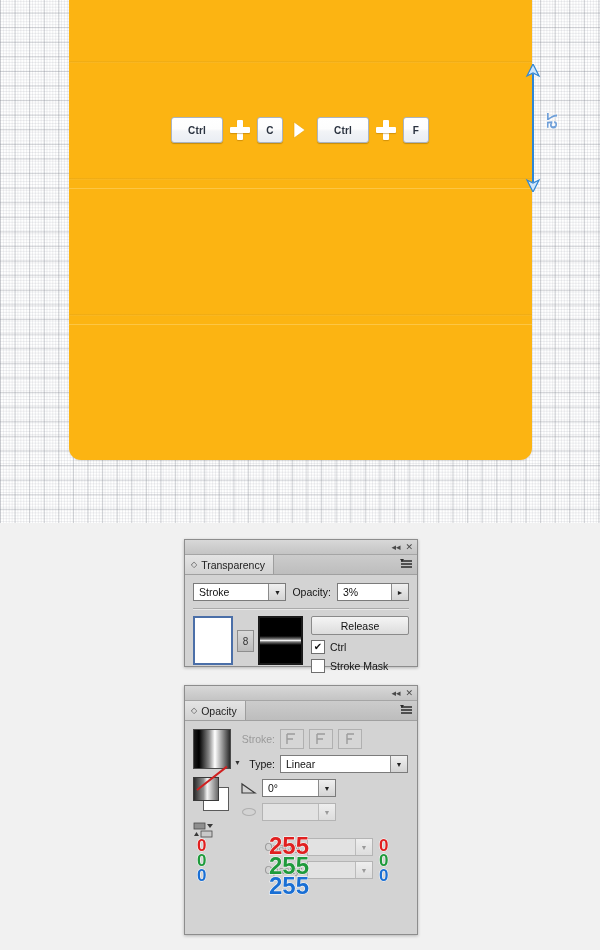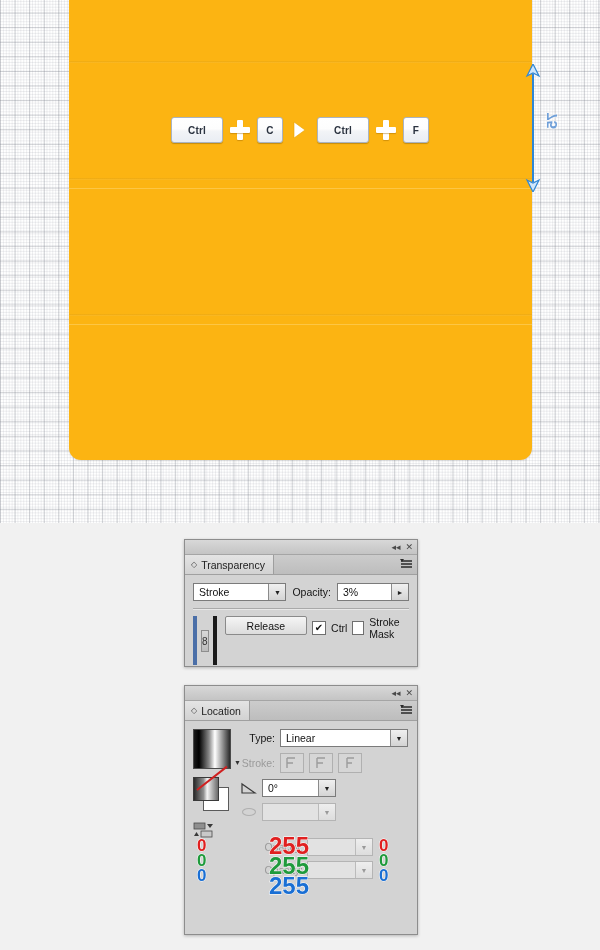--- a/index.html
+++ b/index.html
@@ -158,21 +158,21 @@
       linear-gradient(to bottom,
         #000 0%, #000 40%, #7b7b7b 47%, #efefef 50%, #7b7b7b 53%, #000 60%, #000 100%);
   }
   .link-btn{
     width:18px;height:20px;margin:14px 4px 0 4px;
     background:linear-gradient(to bottom,#d9d9d9,#bcbcbc);
     border:1px solid #8e8e8e;
     display:flex;align-items:center;justify-content:center;
     font-size:10px;color:#333;
   }
-  .tp-right{margin-left:8px;display:flex;flex-direction:row;gap:5px;}
+  .tp-right{margin-left:8px;display:flex;flex-direction:column;gap:5px;}
   .btn{
     height:17px;width:96px;
     background:linear-gradient(to bottom,#f5f5f5,#dcdcdc);
     border:1px solid #8a8a8a;border-radius:2px;
     display:flex;align-items:center;justify-content:center;
     font-size:10.5px;color:#111;
   }
   .chk-row{display:flex;align-items:center;gap:5px;}
   .chk{
     width:12px;height:12px;background:#fff;border:1px solid #6f6f6f;
@@ -338,21 +338,21 @@
   </div>
 
   <div class="panel" id="gr-panel">
     <div class="panel-chrome">
       <span class="chrome-btn">◂◂</span>
       <span class="chrome-btn">✕</span>
     </div>
     <div class="panel-tabbar">
       <div class="panel-tab">
         <span class="tab-diamond">◇</span>
-        <span>Location</span>
+        <span>Opacity</span>
       </div>
       <svg class="panel-menu" viewBox="0 0 13 12">
         <path d="M1 3h11M1 6h11M1 9h11" stroke="#2b2b2b" stroke-width="1.3"></path>
         <path d="M0 1 L4 1 L2 4 Z" fill="#2b2b2b"></path>
       </svg>
     </div>
 
     <div class="panel-body">
       <div class="gr-top">
         <div class="gr-left">
@@ -368,43 +368,43 @@
           <svg class="swapicon" viewBox="0 0 22 16">
             <rect x="1" y="1" width="11" height="6" fill="#8f8f8f" stroke="#4a4a4a" stroke-width="0.8"></rect>
             <path d="M14 2 L20 2 L17 6 Z" fill="#3a3a3a"></path>
             <rect x="8" y="9" width="11" height="6" fill="#c9c9c9" stroke="#4a4a4a" stroke-width="0.8"></rect>
             <path d="M1 14 L6 14 L3.5 10 Z" fill="#3a3a3a"></path>
           </svg>
         </div>
 
         <div class="gr-right">
           <div class="grow">
-            <span class="lbl">Type:</span>
-            <div class="select-box" style="width:128px">
-              <span>Linear</span>
-              <span class="select-arrow">▼</span>
-            </div>
-          </div>
-
-          <div class="grow">
             <span class="lbl lbl-dim">Stroke:</span>
             <div class="seg-btn">
               <svg width="13" height="12" viewBox="0 0 13 12">
                 <path d="M1 1v10M1 1h8M1 6h6" stroke="#9c9c9c" stroke-width="1.4" fill="none"></path>
               </svg>
             </div>
             <div class="seg-btn">
               <svg width="13" height="12" viewBox="0 0 13 12">
                 <path d="M2 1v10M2 1h8M2 6h6" stroke="#9c9c9c" stroke-width="1.4" fill="none"></path>
               </svg>
             </div>
             <div class="seg-btn">
               <svg width="13" height="12" viewBox="0 0 13 12">
                 <path d="M3 1v10M3 1h7M3 6h5" stroke="#9c9c9c" stroke-width="1.4" fill="none"></path>
               </svg>
+            </div>
+          </div>
+
+          <div class="grow">
+            <span class="lbl">Type:</span>
+            <div class="select-box" style="width:128px">
+              <span>Linear</span>
+              <span class="select-arrow">▼</span>
             </div>
           </div>
 
           <div class="grow">
             <svg class="angle-ico" viewBox="0 0 16 14">
               <path d="M1 12 L14 12 L1 3 Z" fill="none" stroke="#3a3a3a" stroke-width="1.2"></path>
             </svg>
             <div class="select-box" style="width:74px">
               <span>0°</span>
               <span class="select-arrow">▼</span>

